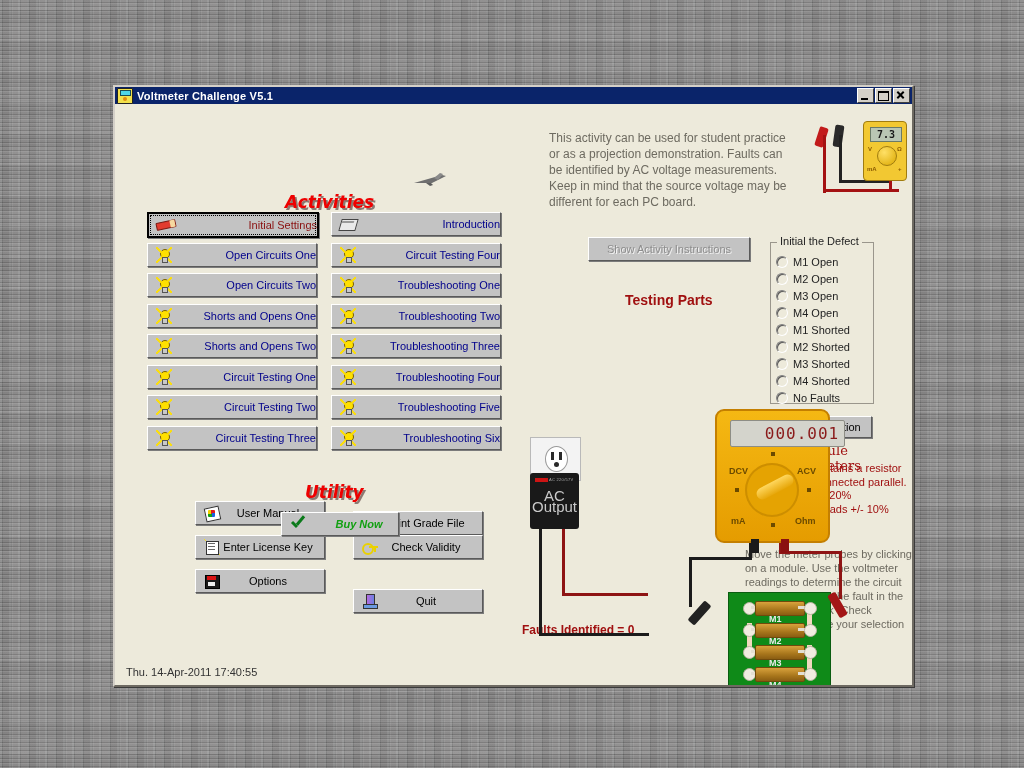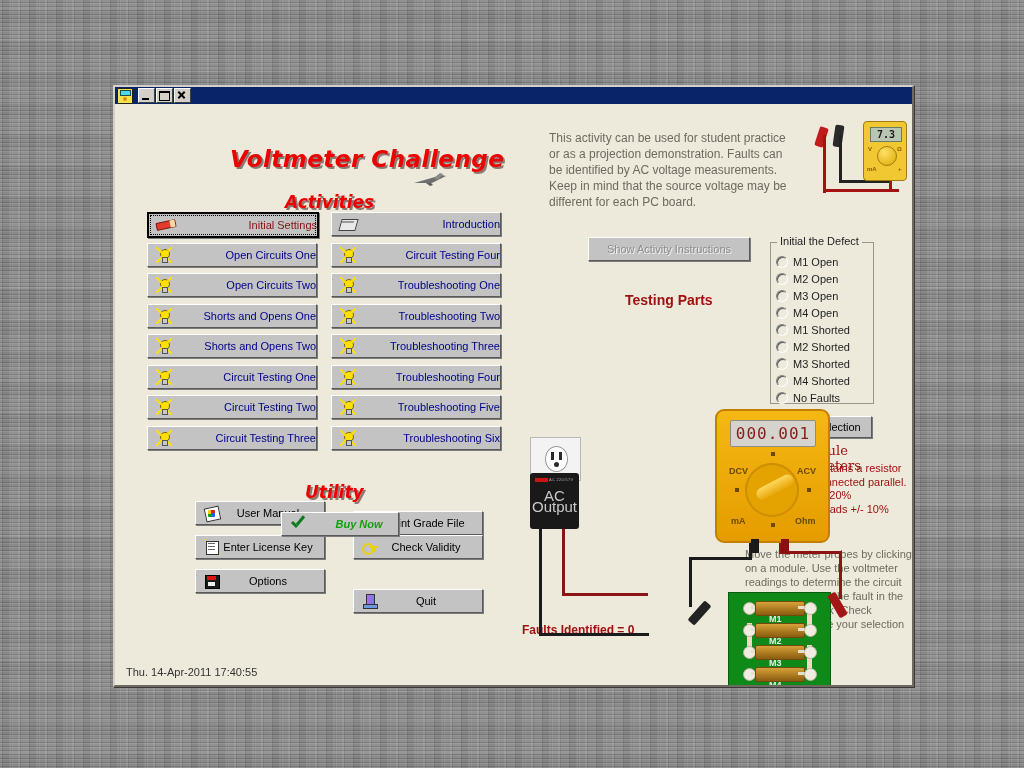--- a/index.html
+++ b/index.html
@@ -206,21 +206,21 @@
   #ac-block .outlet{position:absolute;left:14px;top:8px;width:21px;height:24px;border-radius:50%;background:#fff;border:1px solid #999;}
   #ac-block .sl{position:absolute;top:5px;width:3px;height:8px;background:#2a2a2a;}
   #ac-block .sl.l{left:5px;} #ac-block .sl.r{left:13px;}
   #ac-block .gnd{position:absolute;left:8px;top:15px;width:5px;height:5px;border-radius:50%;background:#2a2a2a;}
   #ac-block .box{position:absolute;left:0;top:36px;width:49px;height:56px;background:#191919;border-radius:3px;}
   #ac-block .red{position:absolute;left:5px;top:5px;width:13px;height:4px;background:#cc1414;}
   #ac-block .tiny{position:absolute;left:19px;top:4px;font-size:4px;color:#aaa;letter-spacing:.3px;}
   #ac-block .lbl{position:absolute;left:0;top:17px;width:49px;text-align:center;color:#c9c9c9;font-size:15px;line-height:11px;}
   
   #mm{position:absolute;left:200px;top:95px;width:111px;height:130px;background:linear-gradient(180deg,#f5b813,#e59c00);border:2px solid #c47f00;border-radius:9px;}
-  #mm .screen{position:absolute;left:13px;top:9px;width:84px;height:25px;background:#d4d4cc;border:1px solid #8d8d85;border-radius:2px;}
+  #mm .screen{position:absolute;left:13px;top:9px;width:84px;height:25px;background:#d4d4cc;border:1px solid #8d8d85;border-radius:2px;padding-left:29px;}
   #mm .screen span{display:block;text-align:center;line-height:25px;font-size:16px;color:#8a1a1a;font-family:"DejaVu Sans Mono", monospace;letter-spacing:1px;}
   #mm .dial{position:absolute;left:28px;top:52px;width:54px;height:54px;border-radius:50%;background:#e5a302;box-shadow:inset 0 0 0 2px #cd8e00;}
   #mm .pointer{position:absolute;left:10px;top:18px;width:40px;height:12px;border-radius:6px;background:linear-gradient(180deg,#ffd75e,#e7a70a);transform:rotate(-28deg);}
   #mm .dl{position:absolute;font-size:9px;color:#6b4a00;font-weight:bold;}
   #mm .dot{position:absolute;width:4px;height:4px;background:#6b4a00;}
   #mm .jackK{position:absolute;left:34px;top:128px;width:8px;height:14px;background:#1a1a1a;}
   #mm .jackR{position:absolute;left:64px;top:128px;width:8px;height:14px;background:#8a1010;}
   #pcb-board{position:absolute;left:213px;top:278px;width:101px;height:98px;background:#0f8a18;border:1px solid #0a5c10;}
   .module{position:absolute;left:14px;width:72px;height:13px;}
   .module .bodyr{position:absolute;left:12px;top:0;width:48px;height:13px;
@@ -238,35 +238,35 @@
 </style>
 </head>
 <body>
 
 <div id="desktop"></div>
 
 <div id="window">
 
   <div id="titlebar">
     <span class="tbicon"></span>
+    <span class="tbtitle">Voltmeter Challenge V5.1</span>
     <span class="tbbtn min">
         <i></i>
       </span>
     <span class="tbbtn max">
         <i></i>
       </span>
     <span class="tbbtn cls">
         <i class="a"></i>
         <i class="b"></i>
       </span>
   </div>
 
   <div id="client">
 
-    <div class="hdr-main" id="title-voltmeter">Voltmeter Challenge</div>
     <svg class="plane" viewBox="0 0 46 16">
       <path d="M2 11 L30 3 L34 4 L20 11 Z" fill="#6f6f6f"></path>
       <path d="M22 6 L28 1 L31 2 L26 8 Z" fill="#8a8a8a"></path>
       <path d="M14 11 L18 14 L21 13 L19 11 Z" fill="#5d5d5d"></path>
     </svg>
     <div class="hdr-main" id="title-activities">Activities</div>
     <div class="hdr-main" id="title-utility">Utility</div>
 
     <div id="act-left">
         <div class="btn act-btn sel" style="left: 32px; top: 108px;">

